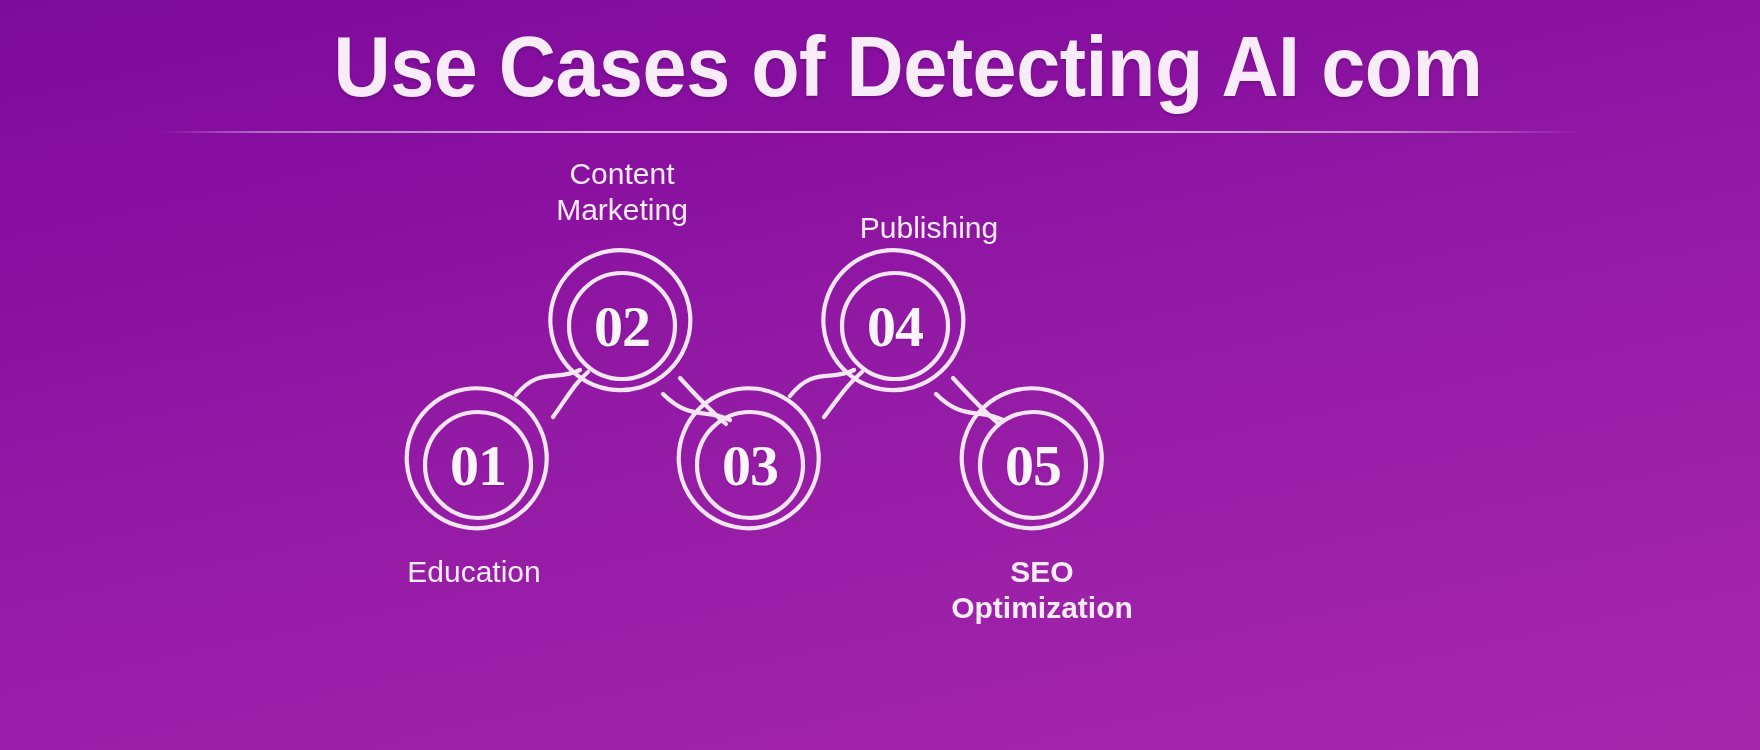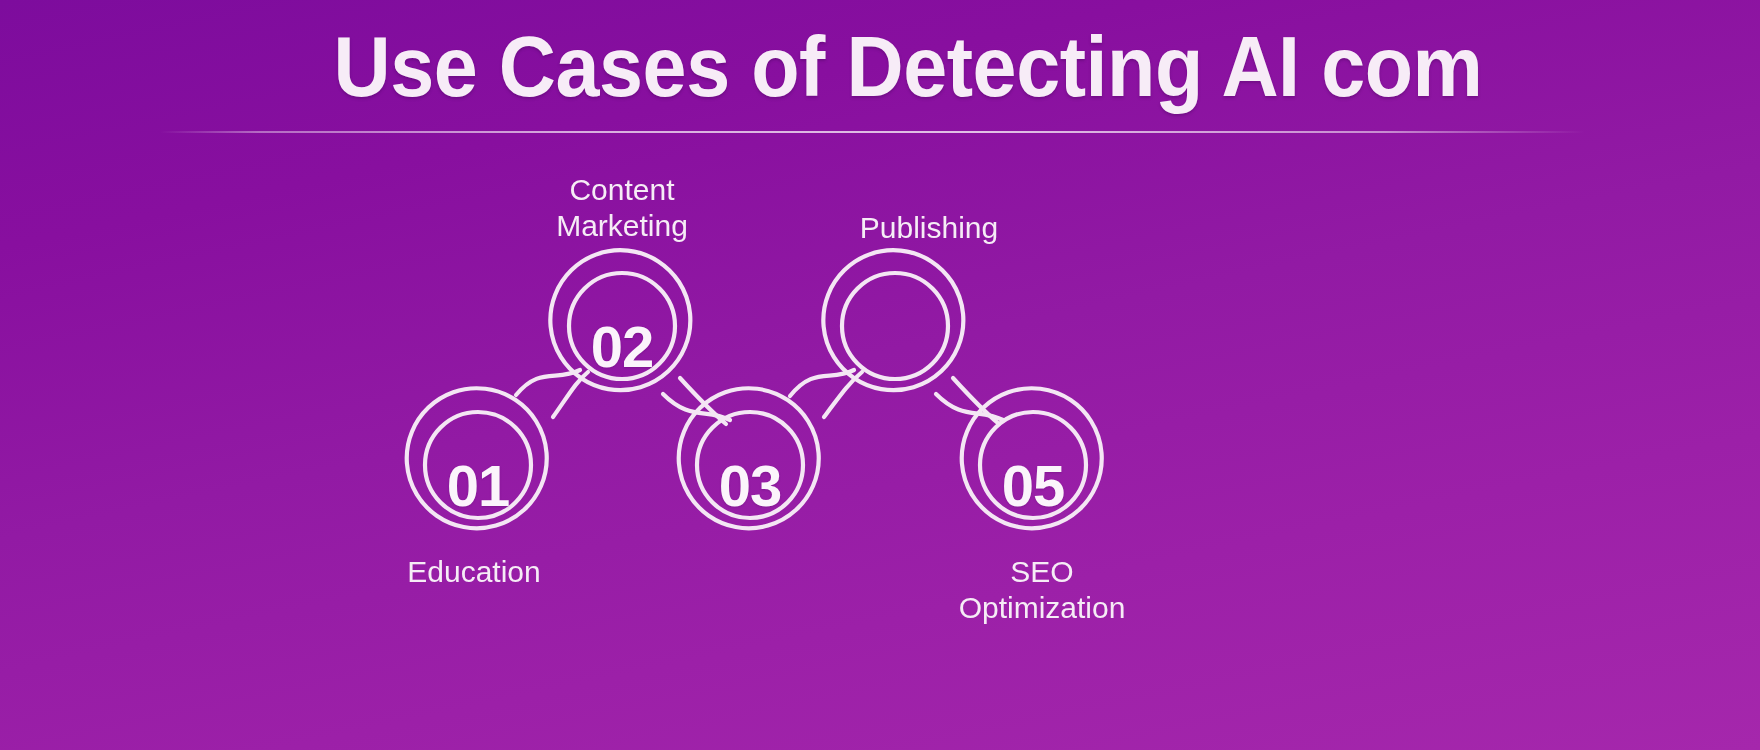--- a/index.html
+++ b/index.html
@@ -71,31 +71,30 @@
     stroke: #f4e6f4;
     stroke-linecap: round;
   }
   .node-ring-inner { stroke-width: 4.2; }
   .node-ring-outer { stroke-width: 4.2; }
   .connector-path  { stroke-width: 4.2; }
 
   
   .node-number {
     position: absolute;
-    font-family: Liberation Sans, sans-serif;
+    font-family: Liberation Serif, serif;
     font-weight: bold;
     font-size: 58px;
     line-height: 58px;
     color: #fbf4fb;
     letter-spacing: -1px;
     text-align: center;
     width: 160px;
     transform: translate(-50%, -50%);
     text-shadow: 0 1px 2px rgba(70,0,90,0.25);
-    margin-top: 20px;
   }
 
   
   .node-label {
     position: absolute;
     font-family: "Liberation Sans", sans-serif;
     font-weight: normal;
     font-size: 30px;
     line-height: 36px;
     color: #f6ecf6;
@@ -164,26 +163,27 @@
       <circle class="node-ring-inner" cx="1033" cy="465" r="53"></circle>
       <path class="node-ring-outer" d="M 1091 421
                A 70 70 0 1 0 1096 486
                A 70 70 0 0 0 1091 421"></path>
     </g>
   </svg>
 
   <div class="node-number" style="left:478px; top:466px;">01</div>
   <div class="node-number" style="left:622px; top:327px;">02</div>
   <div class="node-number" style="left:750px; top:466px;">03</div>
+  <div class="node-number" style="left:895px; top:327px;">04</div>
   <div class="node-number" style="left:1033px; top:466px;">05</div>
 
   <div class="node-label" style="left:474px; top:554px;">Education</div>
 
-  <div class="node-label above" style="left:622px; top:172px;">Content
+  <div class="node-label above" style="left:622px; top:156px;">Content
 Marketing</div>
 
 
   <div class="node-label above" style="left:929px; top:210px;">Publishing</div>
 
-  <div class="node-label" style="left:1042px; top:554px;">SEO
+  <div class="node-label" style="left:1042px; top:554px;font-weight:bold;">SEO
 Optimization</div>
 
 </div>
 
 </body></html>

